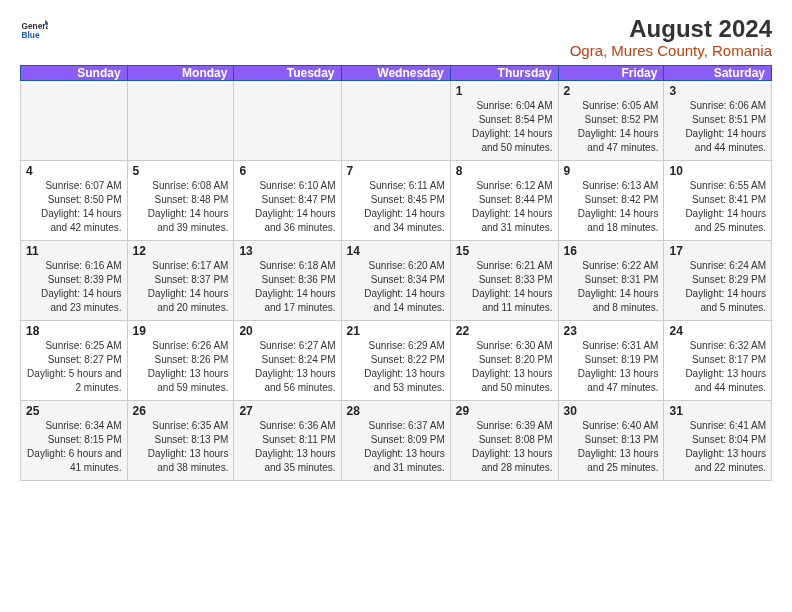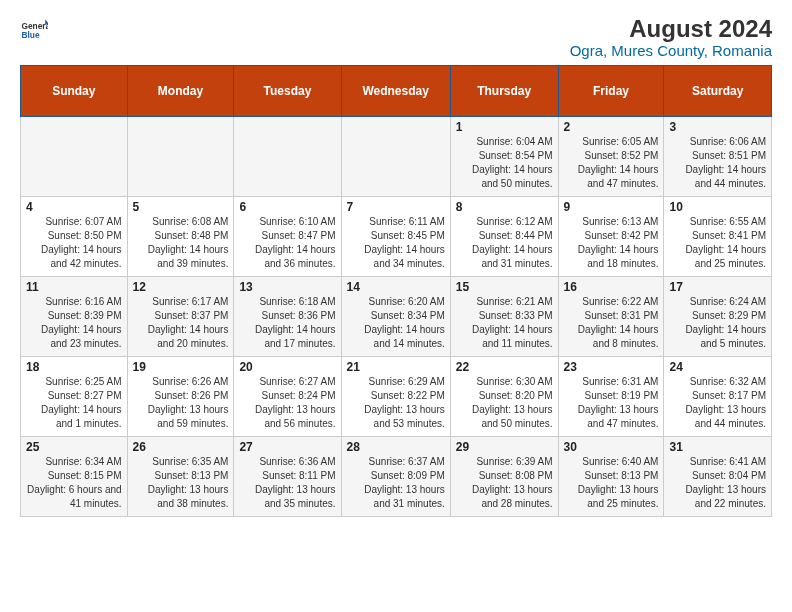--- a/index.html
+++ b/index.html
@@ -33,33 +33,33 @@
       text-align: right;
     }
     .month-year {
       font-size: 24px;
       font-weight: bold;
       color: #333;
       line-height: 1.1;
     }
     .location {
       font-size: 15px;
-      color: #0369a1;
+      color: #c2410c;
     }
     .calendar {
       width: 100%;
       border-collapse: collapse;
       margin-top: 6px;
       font-size: 10.5px;
     }
     .calendar th {
-      background-color: #c2410c;
+      background-color: #8b5cf6;
       color: #fff;
-      text-align: center;
-      padding: 18px 6px;
+      text-align: right;
+      padding: 0 6px;
       font-size: 12px;
       font-weight: bold;
       border: 1px solid #1a5a9a;
     }
     .calendar td {
       border: 1px solid #ccc;
       vertical-align: top;
       padding: 3px 5px;
       width: 113px;
       height: 80px;
@@ -193,21 +193,21 @@
             <div class="day-info"><span>Sunrise: 6:22 AM</span><br><span>Sunset: 8:31 PM</span><br><span>Daylight: 14 hours and 8 minutes.</span></div>
           </td>
           <td>
             <span class="day-num">17</span>
             <div class="day-info"><span>Sunrise: 6:24 AM</span><br><span>Sunset: 8:29 PM</span><br><span>Daylight: 14 hours and 5 minutes.</span></div>
           </td>
         </tr>
         <tr>
           <td>
             <span class="day-num">18</span>
-            <div class="day-info"><span>Sunrise: 6:25 AM</span><br><span>Sunset: 8:27 PM</span><br><span>Daylight: 14 hours and 1 minutes.</span></div>
+            <div class="day-info"><span>Sunrise: 6:25 AM</span><br><span>Sunset: 8:27 PM</span><br><span>Daylight: 5 hours and 2 minutes.</span></div>
           </td>
           <td>
             <span class="day-num">19</span>
             <div class="day-info"><span>Sunrise: 6:26 AM</span><br><span>Sunset: 8:26 PM</span><br><span>Daylight: 13 hours and 59 minutes.</span></div>
           </td>
           <td>
             <span class="day-num">20</span>
             <div class="day-info"><span>Sunrise: 6:27 AM</span><br><span>Sunset: 8:24 PM</span><br><span>Daylight: 13 hours and 56 minutes.</span></div>
           </td>
           <td>

